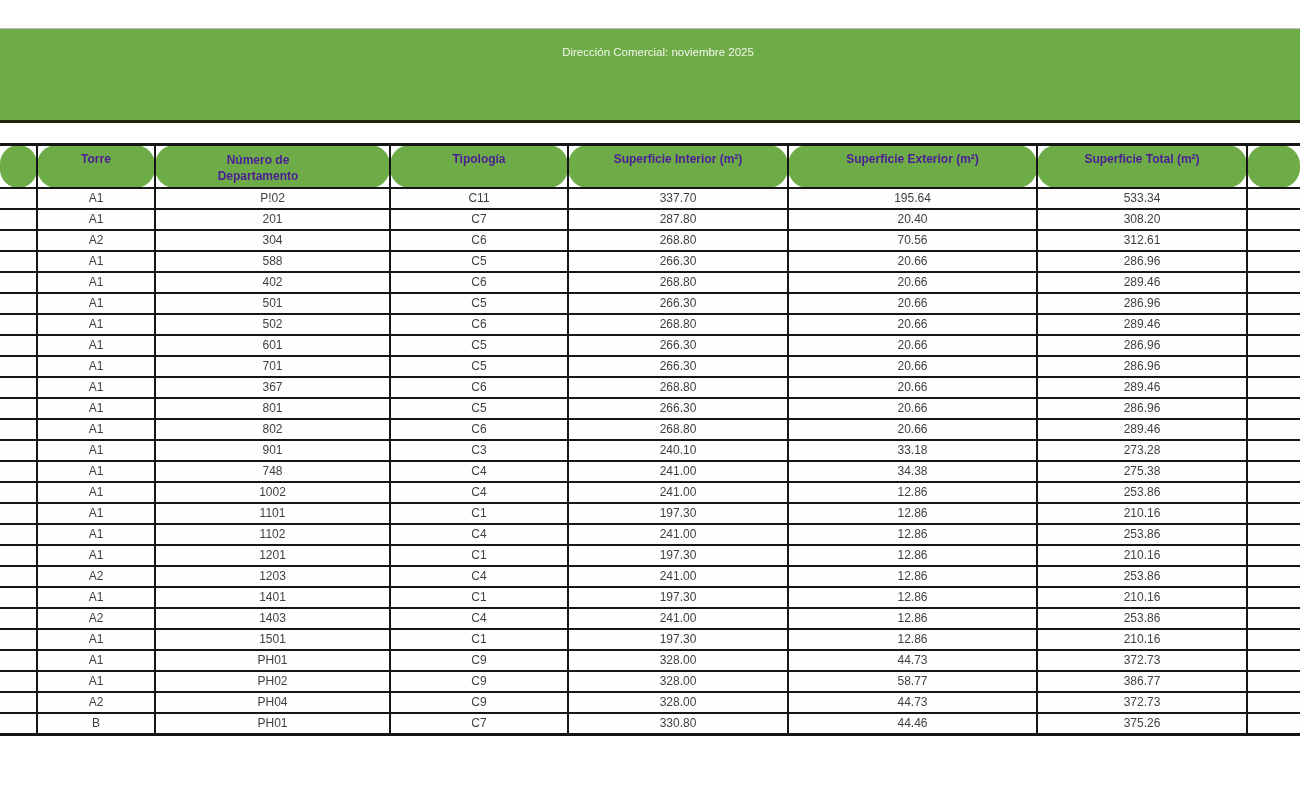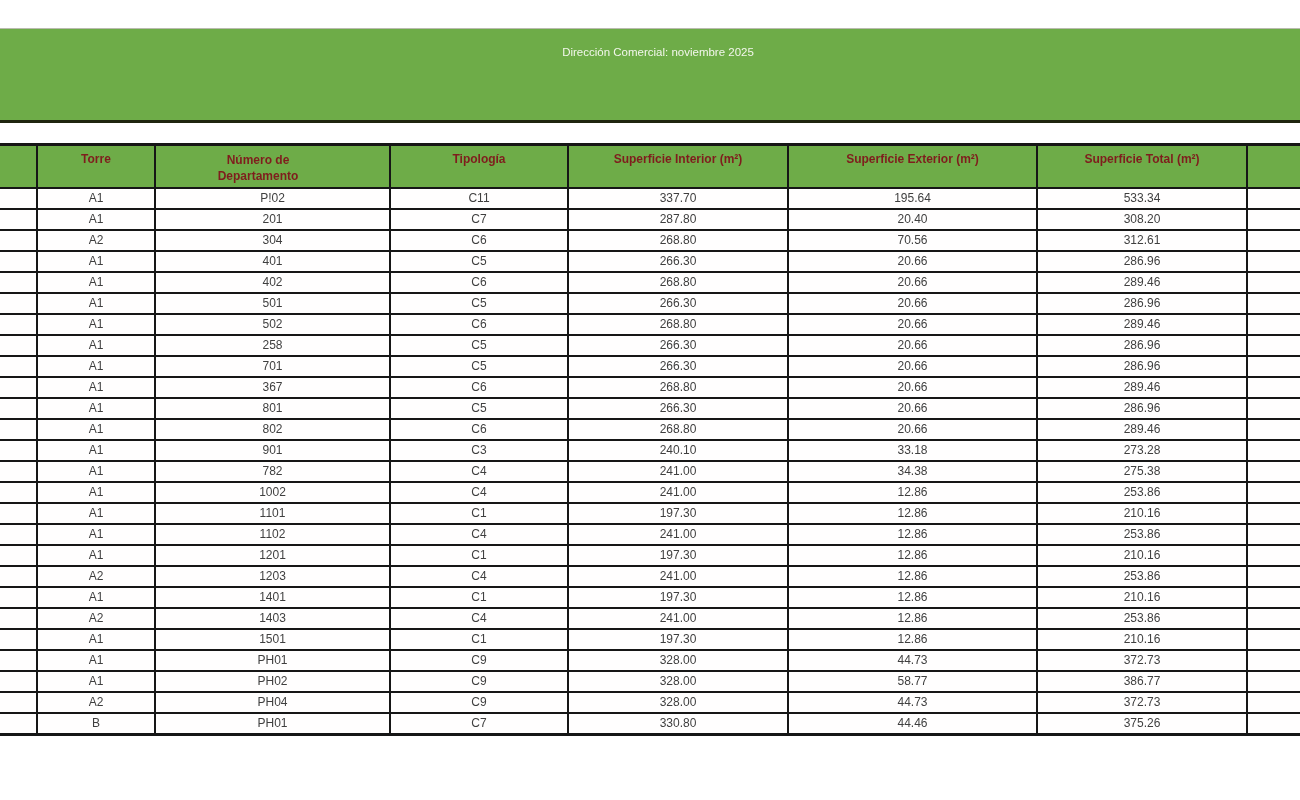--- a/index.html
+++ b/index.html
@@ -24,22 +24,22 @@
   
   table.units {
     position:absolute; top:143px; left:0; width:1300px;
     border-collapse:collapse; table-layout:fixed;
     border-top:3px solid #161616; border-bottom:3px solid #161616;
   }
   table.units th, table.units td {
     border:2px solid #161616; box-sizing:border-box; overflow:hidden; white-space:nowrap;
   }
   table.units th {
-    background:#6EAC48; color:#7f1d1d; font-size:12px; font-weight:bold;
-    height:43px; vertical-align:top; padding:6px 2px 0 2px; text-align:center;
+    background:#6EAC48; color:#4c1d95; font-size:12px; font-weight:bold;
+    height:43px; vertical-align:top; padding:6px 2px 0 2px; text-align:center;border-radius:20px;
   }
   table.units th.hdr-depto { text-align:center; padding-left:46px; }
   table.units th.hdr-depto .wrap { display:block; width:112px; white-space:normal; line-height:1.35; }
   table.units td {
     background:#fffefe; color:#3f3f3f; font-size:12px; text-align:center;
     height:21px; padding:0; line-height:19px;
   }
   
   table.units th:first-child, table.units td:first-child { border-left:none; }
   table.units th:last-child,  table.units td:last-child  { border-right:none; }
@@ -105,21 +105,21 @@
           <td>304</td>
           <td>C6</td>
           <td>268.80</td>
           <td>70.56</td>
           <td>312.61</td>
           <td></td>
         </tr>
         <tr>
           <td></td>
           <td>A1</td>
-          <td>401</td>
+          <td>588</td>
           <td>C5</td>
           <td>266.30</td>
           <td>20.66</td>
           <td>286.96</td>
           <td></td>
         </tr>
         <tr>
           <td></td>
           <td>A1</td>
           <td>402</td>
@@ -145,21 +145,21 @@
           <td>502</td>
           <td>C6</td>
           <td>268.80</td>
           <td>20.66</td>
           <td>289.46</td>
           <td></td>
         </tr>
         <tr>
           <td></td>
           <td>A1</td>
-          <td>258</td>
+          <td>601</td>
           <td>C5</td>
           <td>266.30</td>
           <td>20.66</td>
           <td>286.96</td>
           <td></td>
         </tr>
         <tr>
           <td></td>
           <td>A1</td>
           <td>701</td>
@@ -205,21 +205,21 @@
           <td>901</td>
           <td>C3</td>
           <td>240.10</td>
           <td>33.18</td>
           <td>273.28</td>
           <td></td>
         </tr>
         <tr>
           <td></td>
           <td>A1</td>
-          <td>782</td>
+          <td>748</td>
           <td>C4</td>
           <td>241.00</td>
           <td>34.38</td>
           <td>275.38</td>
           <td></td>
         </tr>
         <tr>
           <td></td>
           <td>A1</td>
           <td>1002</td>

